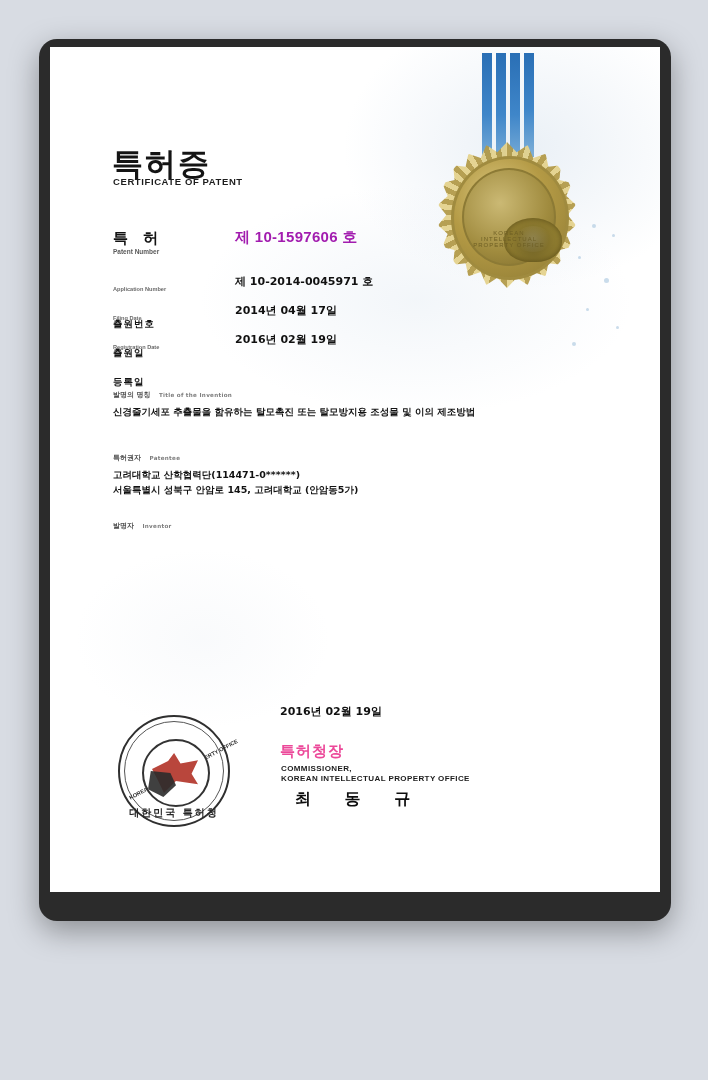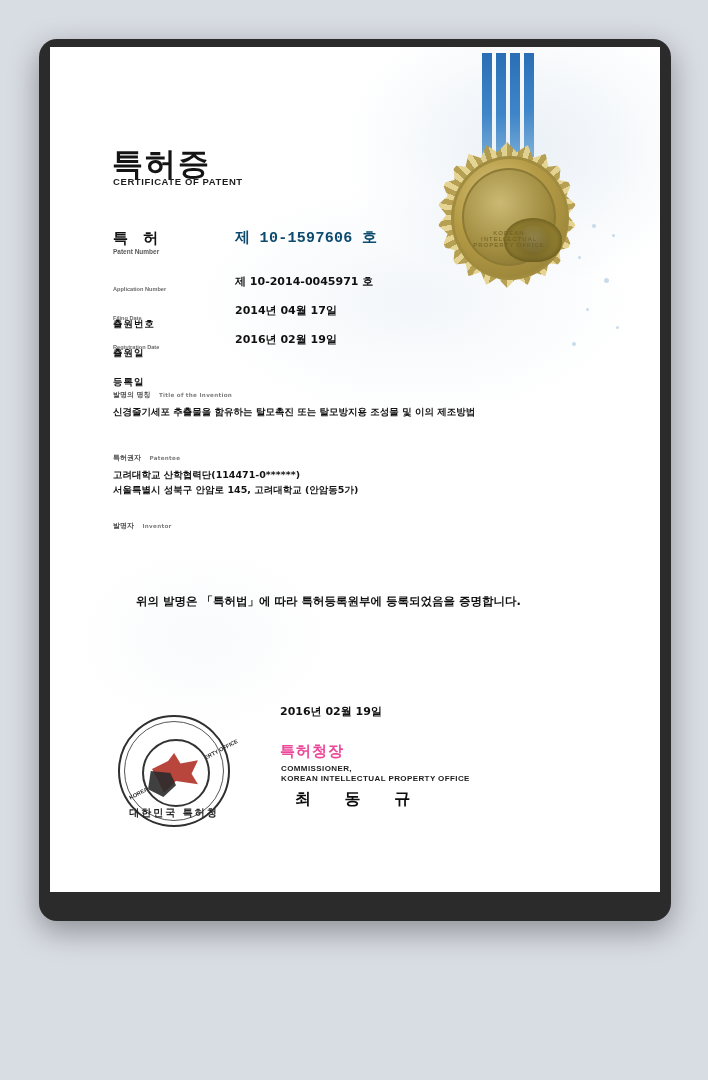--- a/index.html
+++ b/index.html
@@ -193,22 +193,22 @@
     font-weight: bold;
     color: #5a5a5a;
   }
   .pn-value {
     position: absolute;
     left: 185px;
     top: 181px;
     font-size: 15px;
     font-weight: bold;
     letter-spacing: 0.3px;
-    color: #0c4a6e;
-    font-family: Liberation Mono, monospace;
+    color: #a21caf;
+    font-family: Liberation Sans, sans-serif;
   }
 
   
   .meta { position: absolute; left: 63px; top: 228px; width: 430px; }
   .meta-row { position: relative; height: 29px; }
   .meta-ko {
     position: absolute; left: 0; top: 0;
     font-size: 9.5px; font-weight: bold; letter-spacing: 1px; color: #141414;
     font-family: "DejaVu Sans", sans-serif;
     margin-top: 43px;
@@ -468,21 +468,20 @@
 서울특별시 성북구 안암로 145, 고려대학교 (안암동5가)</div>
       </div>
 
       <div class="sec sec-inventor">
         <div class="sec-head">
           <span>발명자</span>
           <span class="en">Inventor</span>
         </div>
       </div>
 
-      <div class="certify-ko">위의 발명은 「특허법」에 따라 특허등록원부에 등록되었음을 증명합니다.</div>
 
       <div class="sign-date">2016년 02월 19일</div>
       <div class="sign-title-ko">특허청장</div>
       <div class="sign-org-en1">COMMISSIONER,</div>
       <div class="sign-org-en2">KOREAN INTELLECTUAL PROPERTY OFFICE</div>
       <div class="signature">최 동 규</div>
 
       <div class="stamp">
         <div class="outer"></div>
         <div class="outer2"></div>

